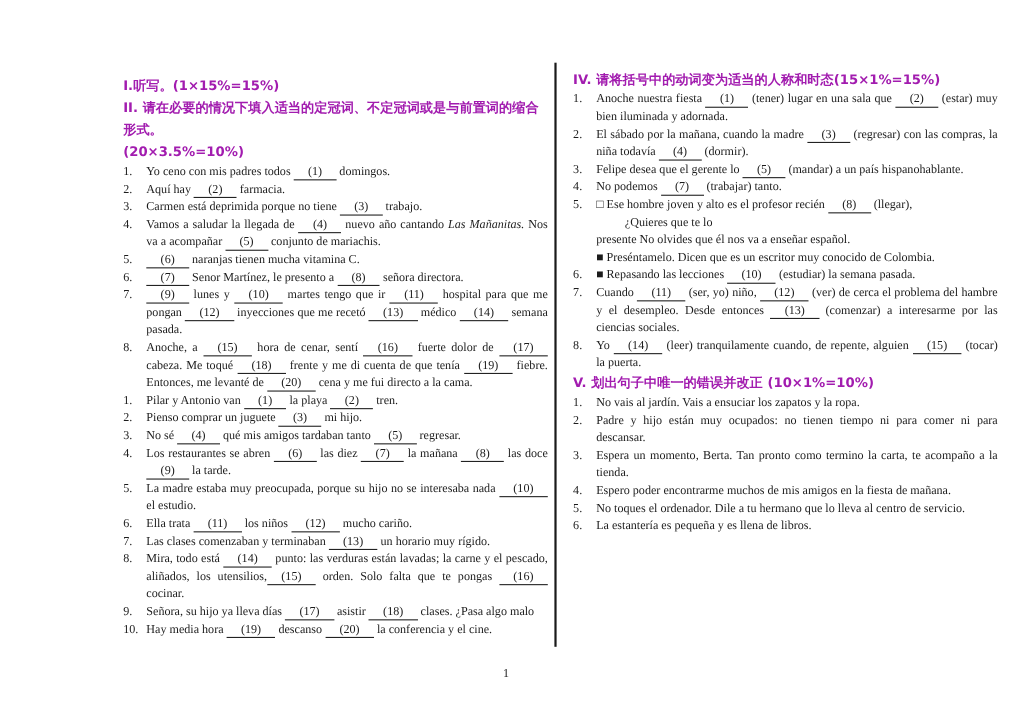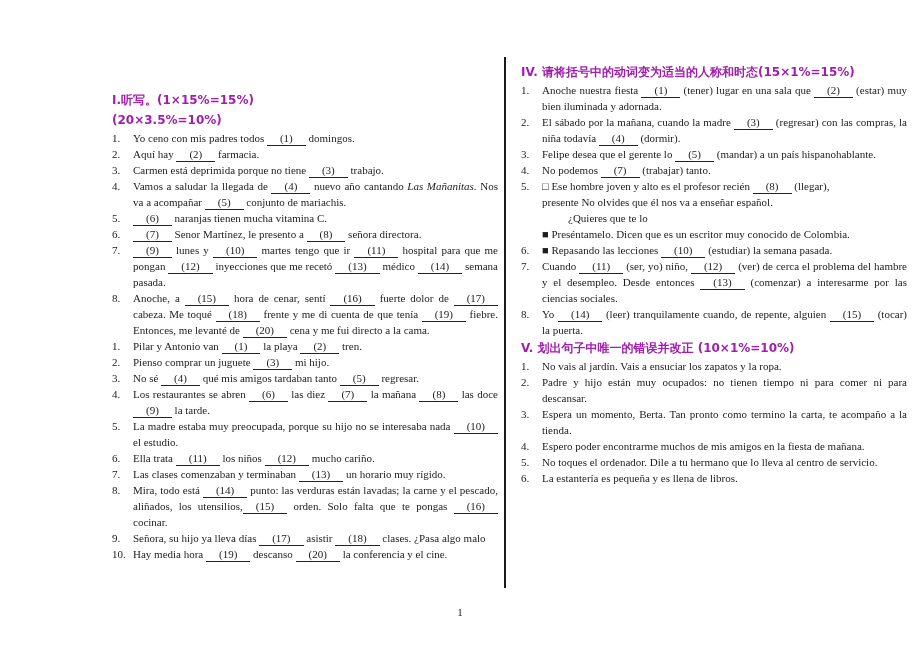--- a/index.html
+++ b/index.html
@@ -3,21 +3,21 @@
 <meta charset="utf-8">
 <style>
   html,body{margin:0;padding:0;}
   body{
     width:920px;height:650px;background:#ffffff;overflow:hidden;position:relative;
     font-family:"Liberation Serif","DejaVu Serif",serif;
     color:#1c1c1c;font-size:11px;line-height:16px;
   }
   .page{position:absolute;inset:0;background:#ffffff;}
   .column{position:absolute;width:386px;}
-  .column-left{left:112px;top:90px;}
+  .column-left{left:112px;top:68px;}
   .column-right{left:521px;top:62px;}
   .divider{position:absolute;left:504px;top:57px;width:2px;height:531px;background:#1a1a1a;}
   .heading{
     font-family:"DejaVu Sans","Liberation Sans",sans-serif;
     font-weight:bold;font-size:12px;line-height:20px;color:#a21caf;
   }
   .item{display:flex;}
   .num{flex:0 0 21px;}
   .body{flex:1;text-align:justify;}
   .line{min-height:16px;}
@@ -34,20 +34,21 @@
 </style>
 </head>
 <body>
 
 <div class="page">
   <div class="column column-left">
       <div class="section">
         <div class="heading">I.听写。(1×15%=15%)</div>
       </div>
       <div class="section">
+        <div class="heading">II. 请在必要的情况下填入适当的定冠词、不定冠词或是与前置词的缩合形式。</div>
         <div class="heading">(20×3.5%=10%)</div>
         <div class="item">
           <span class="num">1.</span>
           <span class="body">
             <div class="line">Yo ceno con mis padres todos <span class="blank">(1)</span> domingos.</div>
           </span>
         </div>
         <div class="item">
           <span class="num">2.</span>
           <span class="body">
@@ -179,22 +180,22 @@
         <div class="item">
           <span class="num">4.</span>
           <span class="body">
             <div class="line">No podemos <span class="blank">(7)</span> (trabajar) tanto.</div>
           </span>
         </div>
         <div class="item">
           <span class="num">5.</span>
           <span class="body">
             <div class="line">□ Ese hombre joven y alto es el profesor recién <span class="blank">(8)</span> (llegar),</div>
+            <div class="line ind1">¿Quieres que te lo</div>
             <div class="line">presente No olvides que él nos va a enseñar español.</div>
-            <div class="line ind1">¿Quieres que te lo</div>
             <div class="line">■ Preséntamelo. Dicen que es un escritor muy conocido de Colombia.</div>
           </span>
         </div>
         <div class="item">
           <span class="num">6.</span>
           <span class="body">
             <div class="line">■ Repasando las lecciones <span class="blank">(10)</span> (estudiar) la semana pasada.</div>
           </span>
         </div>
         <div class="item">

